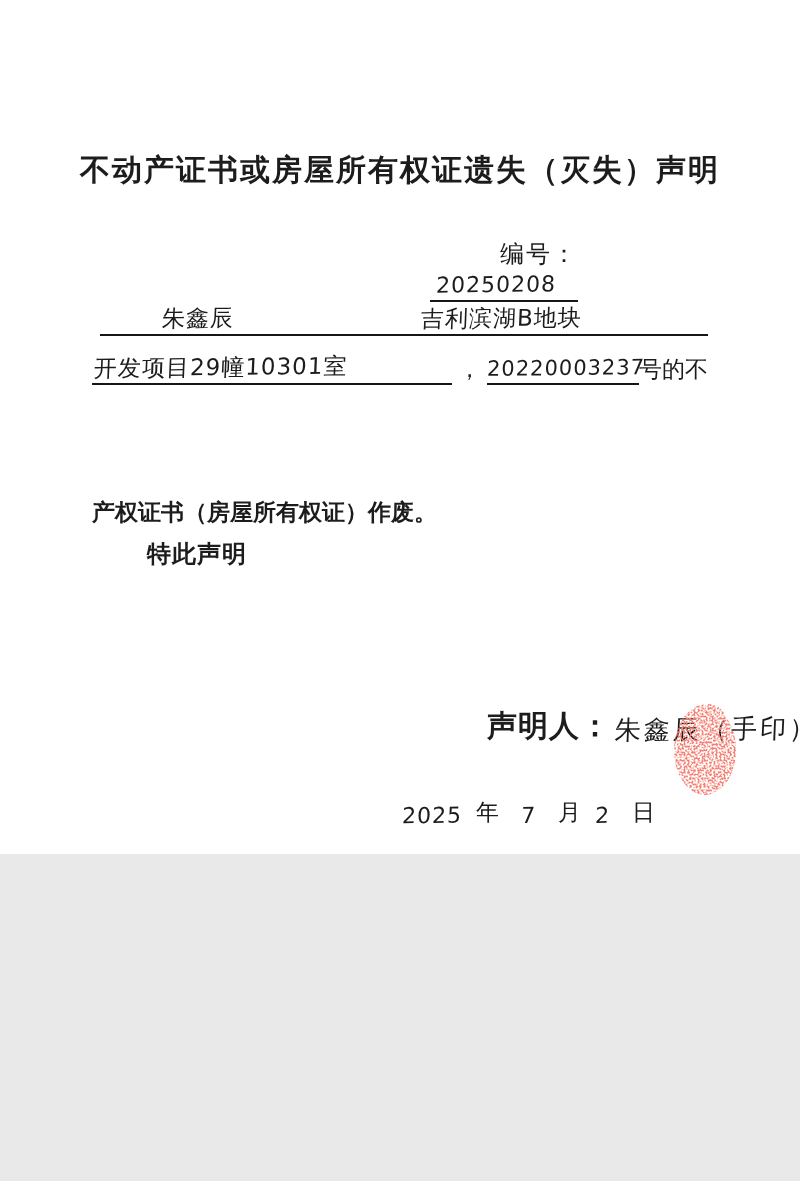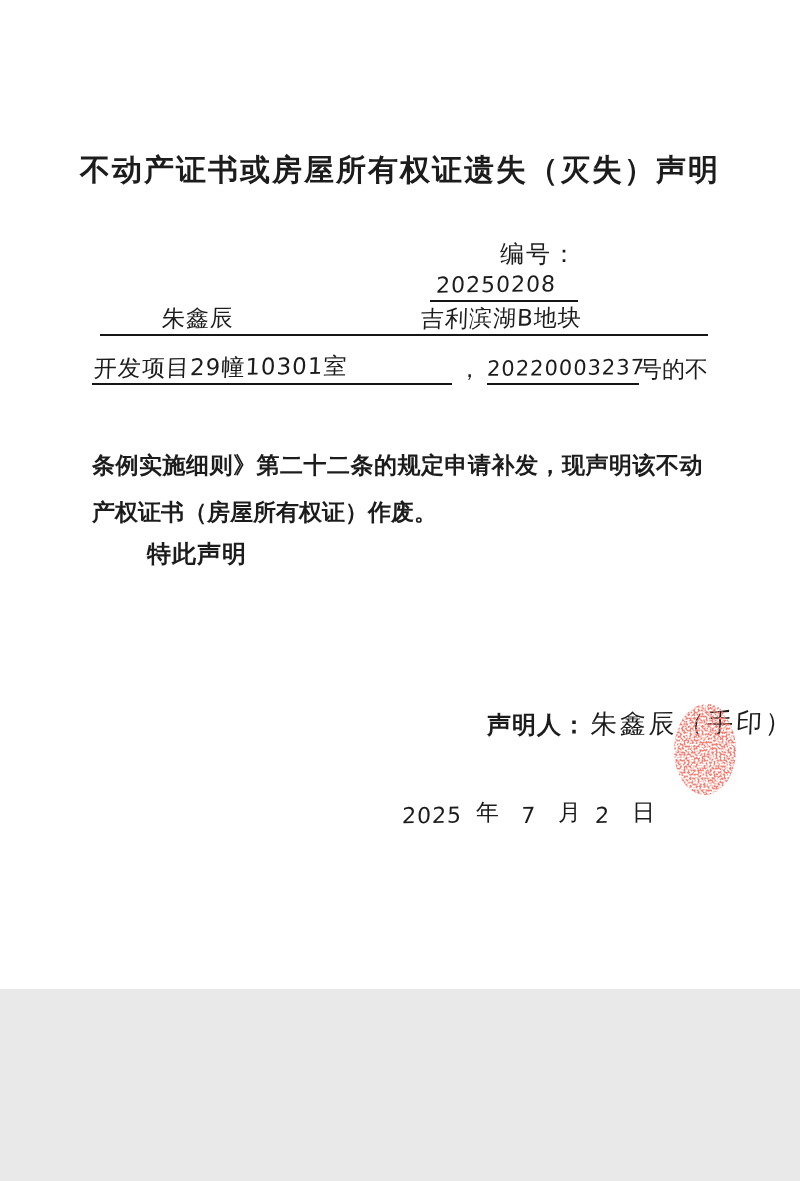--- a/index.html
+++ b/index.html
@@ -1,20 +1,20 @@
 <!DOCTYPE html>
 <html><head>
 <meta charset="utf-8">
 <style>
   * { margin: 0; padding: 0; box-sizing: border-box; }
   html, body { background: #e9e9e9; }
   .page {
     position: relative;
     width: 800px;
-    height: 989px;
+    height: 854px;
     margin: 0 auto;
     background: #ffffff;
     color: #1c1c1c;
     overflow: hidden;
     font-family: "Liberation Serif", serif;
   }
   .abs { position: absolute; }
 
   .title {
     top: 150px;
@@ -70,21 +70,21 @@
   .blank-name { width: 195px; margin-left: 8px; }
   .blank-loc1 { flex: 1; }
   .blank-loc2 { width: 392px; text-align: left; padding-left: 2px; }
   .blank-cert { width: 152px; font-size: 21px; }
   .l2 .comma { margin: 0 6px; }
   .l3 .heiti, .l4 .heiti { font-size: 23px; letter-spacing: 0.5px; }
 
   .closing { top: 538px; left: 147px; font-size: 24px; letter-spacing: 1px; }
 
   .sig-row { top: 706px; left: 487px; display: flex; align-items: flex-end; white-space: nowrap; }
-  .sig-label { font-size: 24px; letter-spacing: 1px; }
+  .sig-label { font-size: 30px; letter-spacing: 1px; }
   .sig-name { font-size: 26px; margin-left: 4px; letter-spacing: 3px; }
 
   .fingerprint { top: 698px; left: 666px; width: 78px; height: 100px; pointer-events: none; }
 
   .date-row { top: 797px; left: 402px; display: flex; align-items: flex-end; font-size: 23px; white-space: nowrap; }
   .date-row .hw { font-size: 22px; }
   .date-row .gap-s { margin-left: 14px; }
   .date-row .gap-m { margin-left: 22px; }
 </style>
 </head>
@@ -105,23 +105,20 @@
   </div>
 
   <div class="abs line l2">
     <span class="blank blank-loc2"><span class="hw">开发项目29幢10301室</span></span>
     <span class="serif comma">，</span>
     <span class="blank blank-cert"><span class="hw">20220003237</span></span>
     <span class="serif">号的不</span>
   </div>
 
 
-  <div class="abs line l4">
-    <span class="heiti">条例实施细则》第二十二条的规定申请补发，现声明该不动</span>
-  </div>
 
   <div class="abs line l5">
     <span class="heiti">产权证书（房屋所有权证）作废。</span>
   </div>
 
   <div class="abs closing heiti">特此声明</div>
 
   <div class="abs sig-row">
     <span class="sig-label heiti">声明人：</span>
     <span class="hw sig-name">朱鑫辰（手印）</span>

